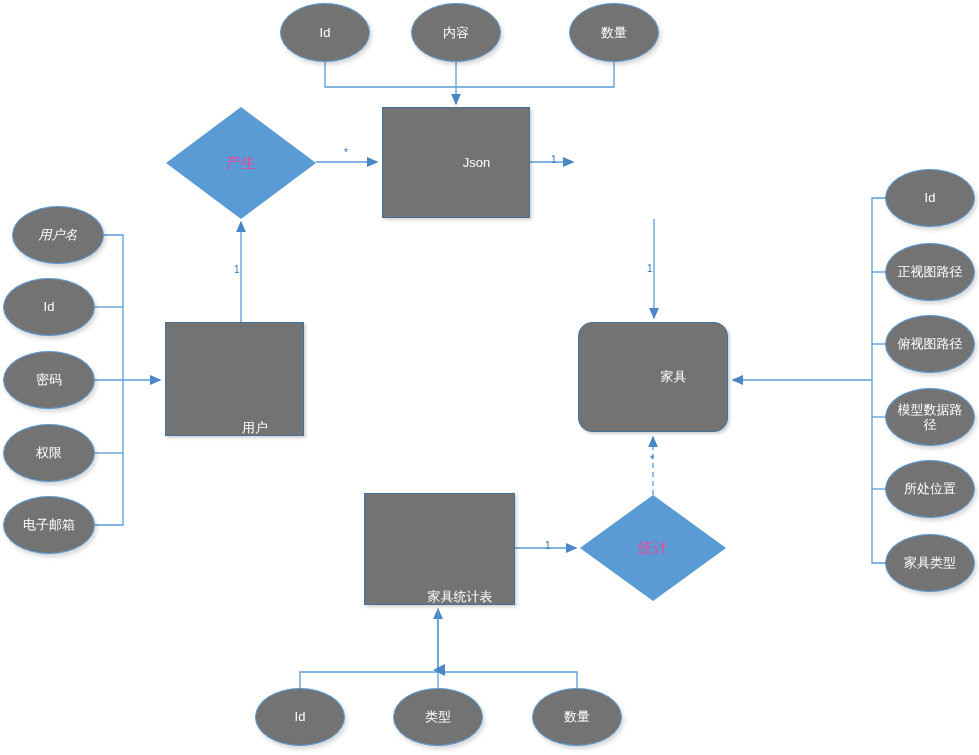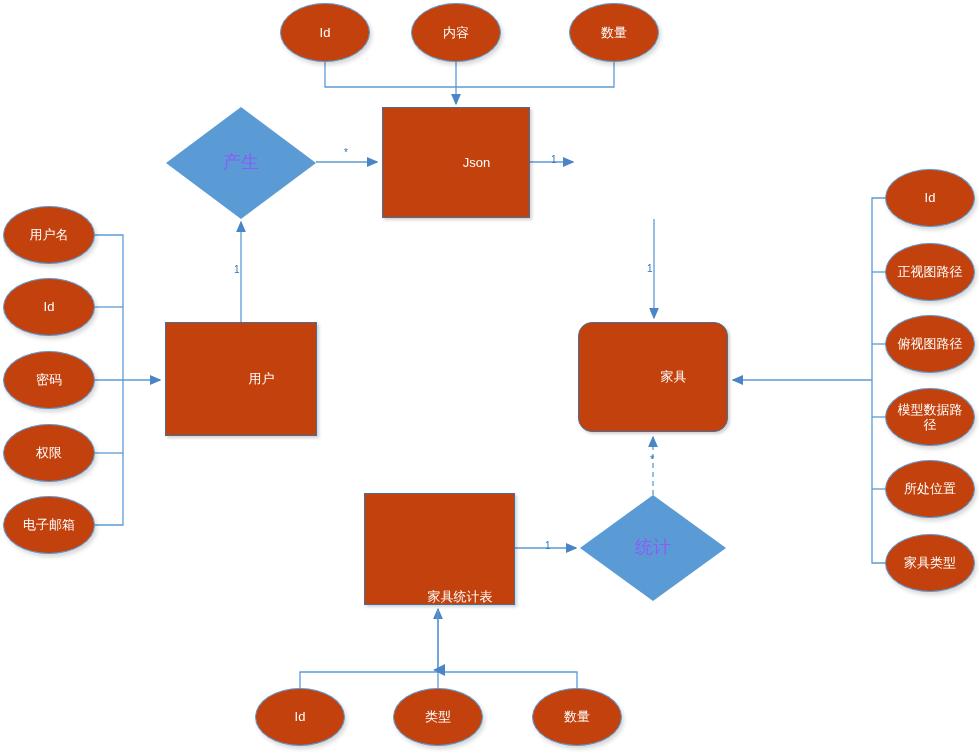--- a/index.html
+++ b/index.html
@@ -1,28 +1,28 @@
 <!DOCTYPE html>
 <html><head>
 <meta charset="utf-8">
 <style>
   html,body{margin:0;padding:0;background:#ffffff;}
   body{font-family:"Liberation Sans","DejaVu Sans",sans-serif;}
   #canvas{position:relative;width:979px;height:755px;background:#ffffff;overflow:hidden;}
   svg#wires{position:absolute;left:0;top:0;width:979px;height:755px;}
   .node{position:absolute;box-sizing:border-box;display:flex;align-items:center;justify-content:center;
         text-align:center;color:#ffffff;font-size:13px;line-height:1.18;
-        background:#c2410c;border:1px solid #41719C;}
+        background:#737373;border:1px solid #41719C;}
   .rect{box-shadow:2px 2px 3px rgba(0,0,0,0.18);padding-left:41px;}
   .ellipse{border-radius:50%;box-shadow:2px 3px 4px rgba(0,0,0,0.16);border:1px solid #5B9BD5;}
   .diamond{background:transparent;border:none;box-shadow:none;}
   .diamond .dshape{position:absolute;left:0;top:0;width:100%;height:100%;
         background:#5B9BD5;clip-path:polygon(50% 0,100% 50%,50% 100%,0 50%);
         filter:drop-shadow(2px 3px 3px rgba(0,0,0,0.16));}
-  .diamond .dlabel{position:relative;z-index:2;color:#8b5cf6;font-size:18px;}
+  .diamond .dlabel{position:relative;z-index:2;color:#ec4899;font-size:15px;}
   .nlabel{pointer-events:none;}
   .card{position:absolute;color:#2E75B6;font-size:10px;line-height:1;
         font-family:"Liberation Sans","DejaVu Sans",sans-serif;}
 </style>
 </head>
 <body>
 
 <div id="canvas">
 
   <svg id="wires" viewBox="0 0 979 755" xmlns="http://www.w3.org/2000/svg">
@@ -68,21 +68,21 @@
       <path d="M438,672 L438,609"></path>
     </g>
     <g stroke="#5B9BD5" stroke-width="1.3" fill="none">
       <path d="M445,676 L433,670 L445,664 Z" fill="#4A86C5" stroke="none"></path>
     </g>
   </svg>
 
   <div class="node rect" style="left:382px;top:107px;width:148px;height:111px;">
     <span class="nlabel">Json</span>
   </div>
-  <div class="node rect" style="left:165px;top:322px;width:152px;height:114px;">
+  <div class="node rect" style="left:165px;top:322px;width:139px;height:114px;align-items:flex-end;">
     <span class="nlabel">用户</span>
   </div>
   <div class="node rect" style="left:578px;top:322px;width:150px;height:110px;border-radius:14px;">
     <span class="nlabel">家具</span>
   </div>
   <div class="node rect" style="left:364px;top:493px;width:151px;height:112px;align-items:flex-end;">
     <span class="nlabel">家具统计表</span>
   </div>
 
   <div class="node diamond" style="left:166px;top:107px;width:150px;height:112px;">
@@ -97,21 +97,21 @@
   <div class="node ellipse" style="left:280px;top:3px;width:90px;height:59px;">
     <span class="nlabel">Id</span>
   </div>
   <div class="node ellipse" style="left:411px;top:3px;width:90px;height:59px;">
     <span class="nlabel">内容</span>
   </div>
   <div class="node ellipse" style="left:569px;top:3px;width:90px;height:59px;">
     <span class="nlabel">数量</span>
   </div>
 
-  <div class="node ellipse" style="left:3px;top:206px;width:92px;height:58px;">
+  <div class="node ellipse" style="left:12px;top:206px;width:92px;height:58px;font-style:italic;">
     <span class="nlabel">用户名</span>
   </div>
   <div class="node ellipse" style="left:3px;top:278px;width:92px;height:58px;">
     <span class="nlabel">Id</span>
   </div>
   <div class="node ellipse" style="left:3px;top:351px;width:92px;height:58px;">
     <span class="nlabel">密码</span>
   </div>
   <div class="node ellipse" style="left:3px;top:424px;width:92px;height:58px;">
     <span class="nlabel">权限</span>

